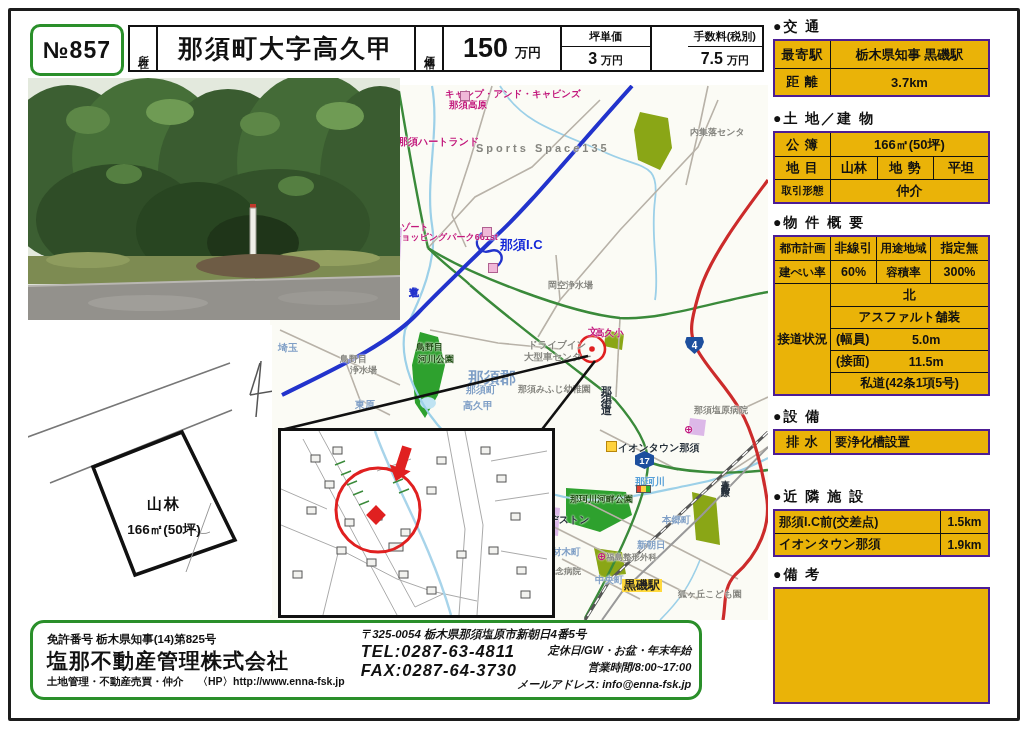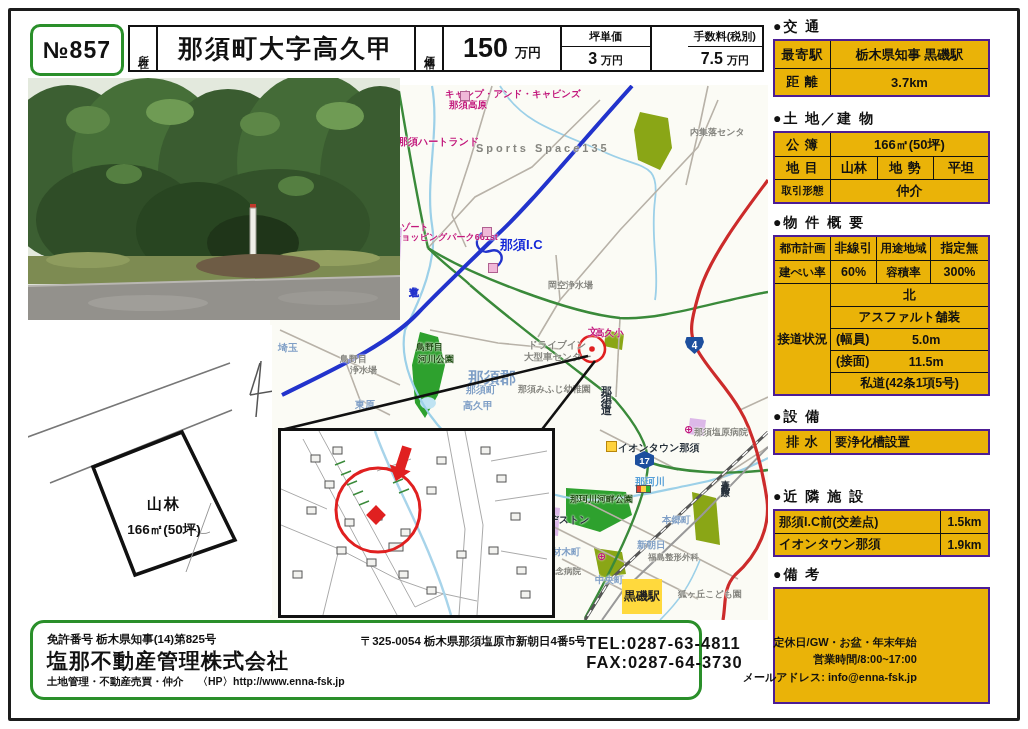--- a/index.html
+++ b/index.html
@@ -33,21 +33,21 @@
   
   .map{position:absolute;left:270px;top:85px;width:498px;height:535px;background:#fbfbf5;overflow:hidden;z-index:1;}
   .map svg{position:absolute;left:0;top:0;}
   .map-labels{position:absolute;inset:0;}
   .ml{position:absolute;white-space:nowrap;line-height:1.05;font-weight:600;
       text-shadow:0 0 2px #fbfbf5,0 0 2px #fbfbf5;}
   .ml.pink{color:#c2187c;} .ml.gray{color:#85857f;} .ml.dark{color:#26303a;font-weight:700;}
   .ml.place{color:#7f9fc6;} .ml.park{color:#1d4d12;} .ml.riverb{color:#58a0d8;}
   .ml.icblue{color:#1428d8;font-weight:800;} .ml.roadblue{color:#2233cc;font-weight:700;}
   .ml.vert{writing-mode:vertical-rl;}
-  .ml.station{background:#ffd93d;color:#222;padding:11px 2px;font-weight:800;text-shadow:none;}
+  .ml.station{background:#ffd93d;color:#222;padding:0 2px;font-weight:800;text-shadow:none;}
   .mk{position:absolute;}
   .mk-shield4{width:19px;height:17px;background:#1d4f9e;color:#fff;font-size:10px;font-weight:800;
       display:flex;align-items:center;justify-content:center;
       clip-path:polygon(8% 0,92% 0,100% 30%,88% 62%,50% 100%,12% 62%,0 30%);}
   .mk-shield17{width:19px;height:18px;background:#1d4f9e;color:#fff;font-size:9.5px;font-weight:800;
       display:flex;align-items:center;justify-content:center;
       clip-path:polygon(50% 0,100% 25%,100% 75%,50% 100%,0 75%,0 25%);}
   .mk-signal{width:13px;height:6px;border:1px solid #555;
       background:linear-gradient(90deg,#e04030 33%,#ffd040 33% 66%,#30b030 66%);}
   .mk-store{width:9px;height:9px;background:#ffd23d;border:1px solid #b8860b;}
@@ -111,21 +111,21 @@
         font-size:12px;font-weight:700;box-sizing:border-box;}
   .remarks-box{height:117px;}
 
   
   .footer{position:absolute;left:30px;top:620px;width:672px;height:80px;border:3px solid #2a8f2a;
           border-radius:14px;box-sizing:border-box;background:#fff;display:flex;align-items:center;
           padding:4px 14px;gap:16px;z-index:6;}
   .f-license{font-size:11.5px;font-weight:700;}
   .f-company{font-size:21px;font-weight:800;letter-spacing:1px;white-space:nowrap;}
   .f-tags{display:flex;gap:14px;font-size:10.5px;font-weight:700;white-space:nowrap;}
-  .f-col2{flex:1;display:flex;flex-direction:row;}
+  .f-col2{flex:1;display:flex;flex-direction:column;font-style:italic;}
   .f-address{font-size:11.5px;font-weight:700;white-space:nowrap;}
   .f-row{display:flex;justify-content:space-between;align-items:flex-start;}
   .f-tel,.f-fax{font-size:16.5px;font-weight:800;letter-spacing:1px;white-space:nowrap;}
   .f-hours{text-align:right;font-size:11px;font-weight:700;line-height:1.55;white-space:nowrap;}
 </style>
 </head>
 <body>
 
 <div class="map">
   <svg width="498" height="535" viewBox="0 0 498 535">
@@ -199,22 +199,22 @@
       <div class="ml gray" style="left: 278px; top: 196px; font-size: 9px;">岡空浄水場</div>
       <div class="ml gray" style="left: 258px; top: 255px; font-size: 9.5px;">ドライブイン</div>
       <div class="ml gray" style="left: 254px; top: 267px; font-size: 9.5px;">大型車センター</div>
       <div class="ml pink" style="left: 325px; top: 243px; font-size: 9.5px;">高久小</div>
       <div class="ml gray" style="left: 70px; top: 270px; font-size: 9px;">鳥野目</div>
       <div class="ml gray" style="left: 80px; top: 281px; font-size: 9px;">浄水場</div>
       <div class="ml park" style="left: 146px; top: 258px; font-size: 9px;">鳥野目</div>
       <div class="ml park" style="left: 148px; top: 270px; font-size: 9px;">河川公園</div>
       <div class="ml park" style="left: 300px; top: 410px; font-size: 9px;">那珂川河畔公園</div>
       <div class="ml gray" style="left: 248px; top: 300px; font-size: 9px;">那須みふじ幼稚園</div>
-      <div class="ml gray" style="left: 424px; top: 343px; font-size: 9px;">那須塩原病院</div>
-      <div class="ml gray" style="left: 336px; top: 468px; font-size: 8.5px; padding-left: 42px;">福島整形外科</div>
+      <div class="ml gray" style="left: 424px; top: 321px; font-size: 9px;">那須塩原病院</div>
+      <div class="ml gray" style="left: 336px; top: 468px; font-size: 8.5px;">福島整形外科</div>
       <div class="ml gray" style="left: 260px; top: 482px; font-size: 8.5px;">菅間記念病院</div>
       <div class="ml gray" style="left: 408px; top: 505px; font-size: 9px;">狐ヶ丘こども園</div>
       <div class="ml dark" style="left: 348px; top: 358px; font-size: 10px;">イオンタウン那須</div>
       <div class="ml dark" style="left: 258px; top: 430px; font-size: 10px;">ブリヂストン</div>
       <div class="ml dark vert" style="left: 330px; top: 292px; font-size: 11px; letter-spacing: 6px;">那須街道</div>
       <div class="ml dark vert" style="left: 450px; top: 388px; font-size: 9px; letter-spacing: 2px;">東北新幹線</div>
       <div class="ml place" style="left: 8px; top: 258px; font-size: 10px;">埼玉</div>
       <div class="ml place" style="left: 85px; top: 315px; font-size: 10px;">東原</div>
       <div class="ml place" style="left: 198px; top: 285px; font-size: 16px; font-family: Liberation Serif, serif;">那須郡</div>
       <div class="ml place" style="left: 196px; top: 300px; font-size: 10px;">那須町</div>

